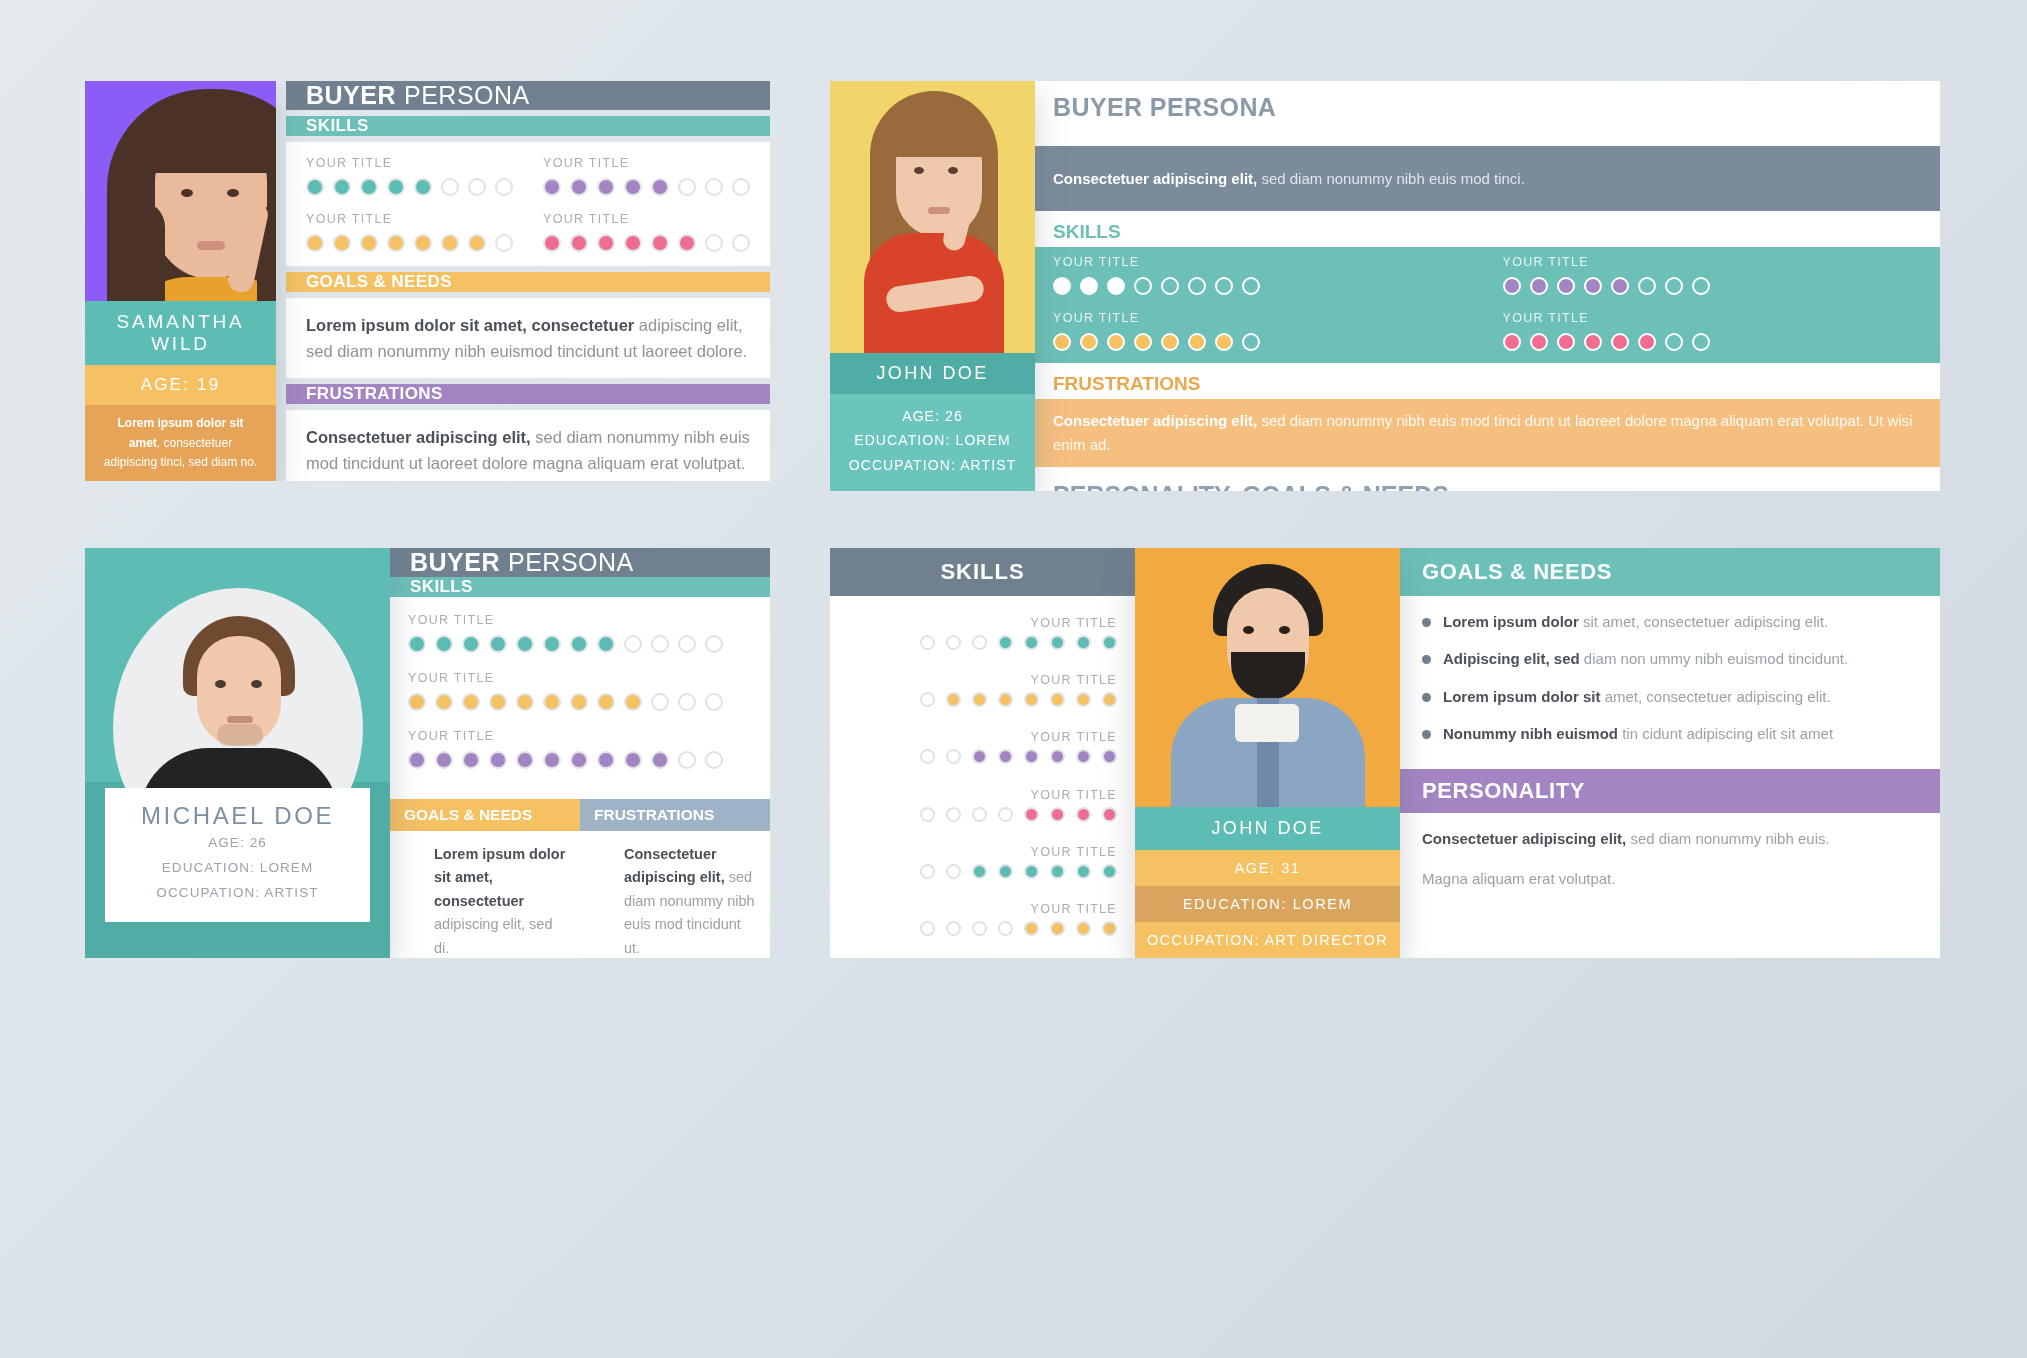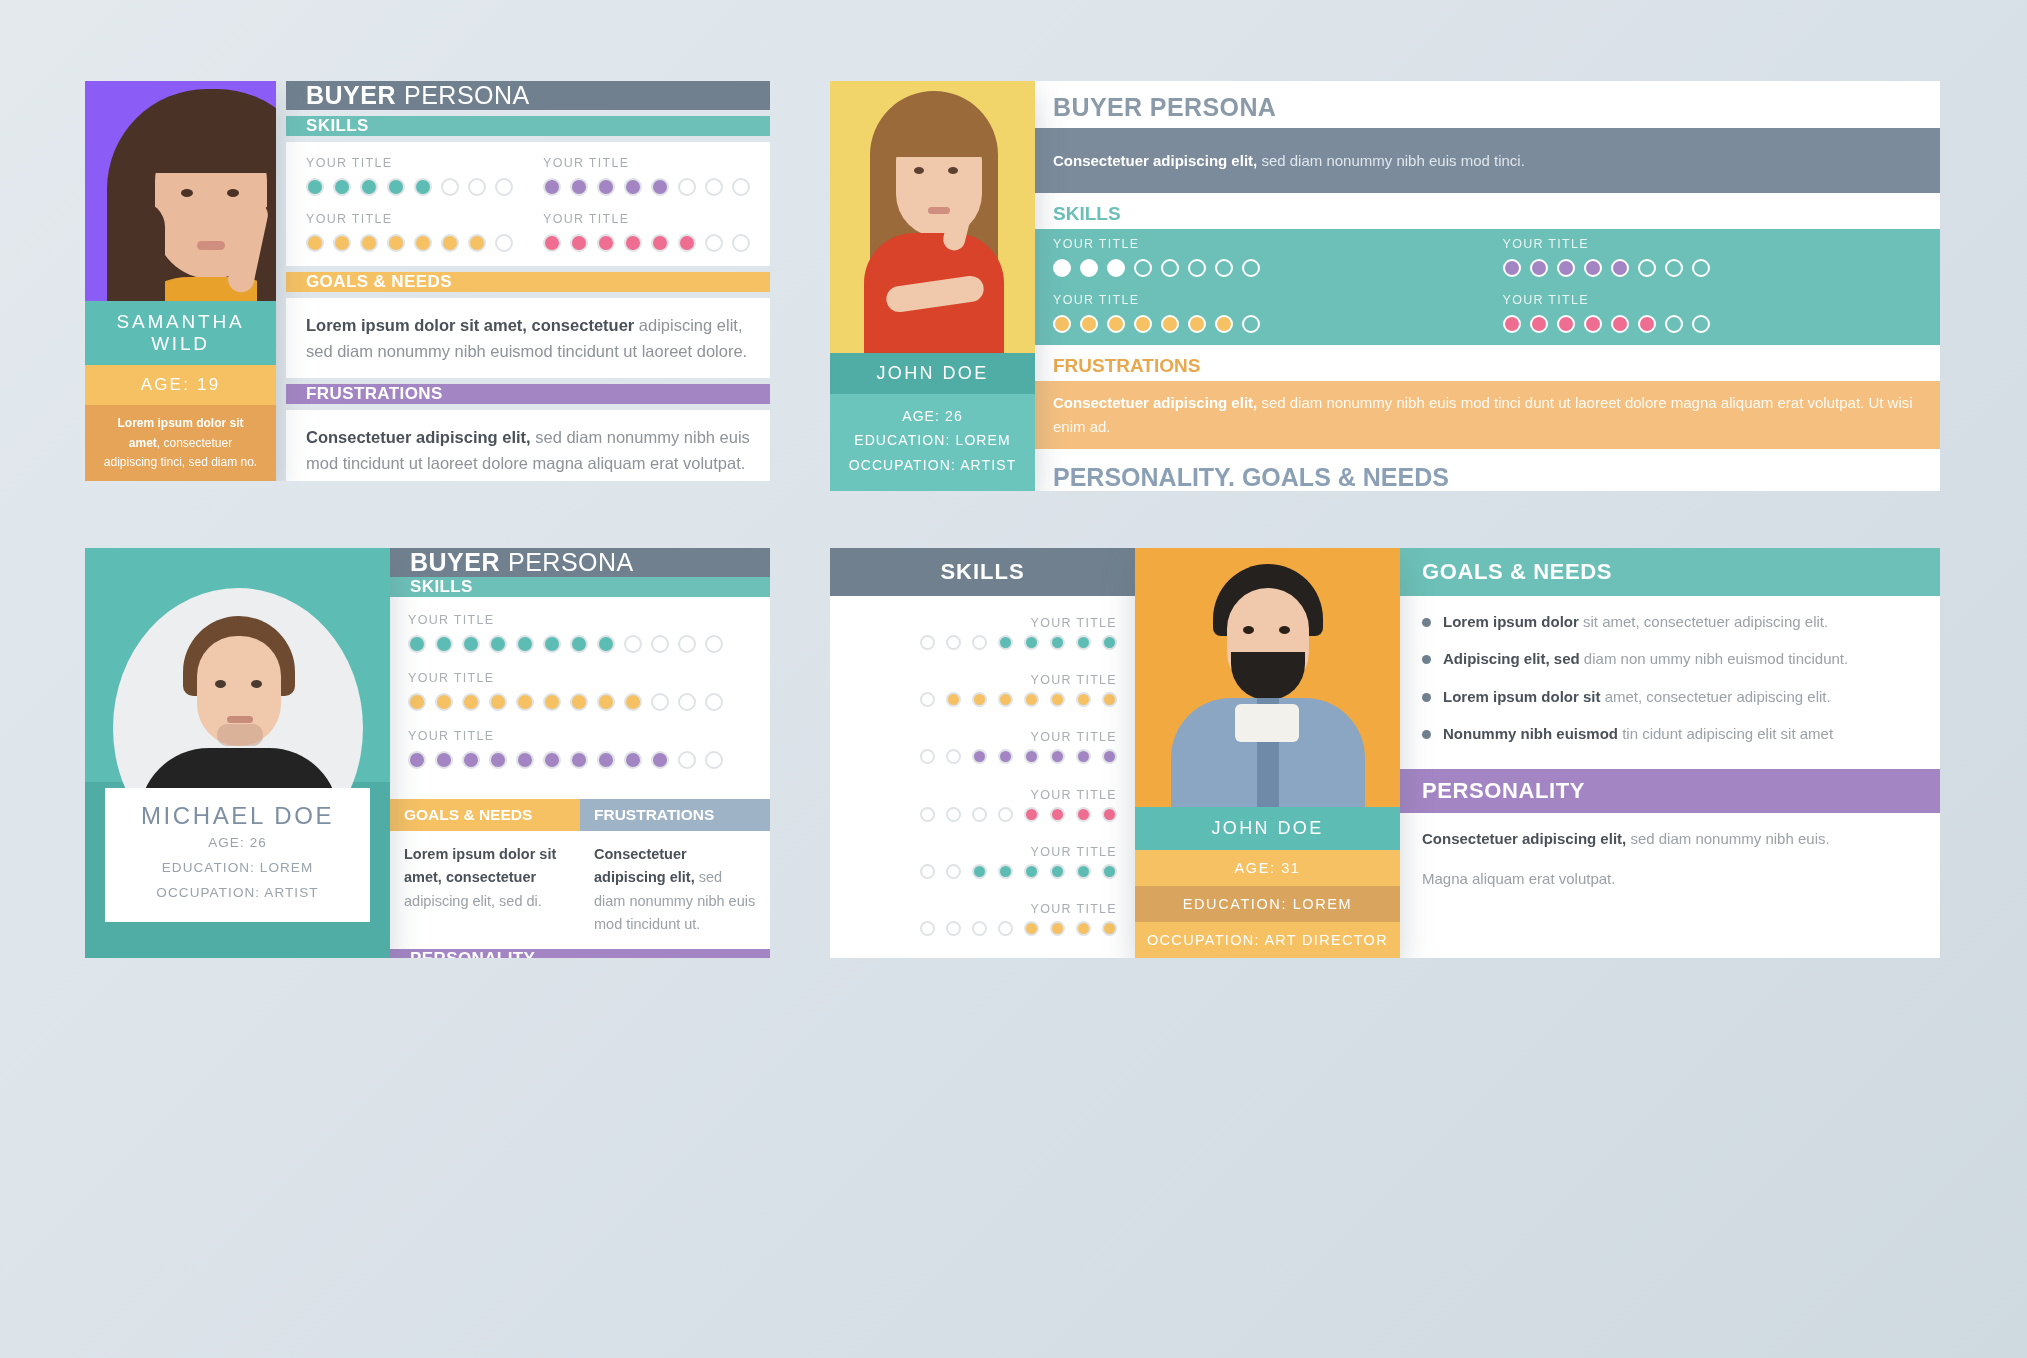--- a/index.html
+++ b/index.html
@@ -84,21 +84,21 @@
 
   
   #card2 { left: 830px; top: 81px; width: 1110px; height: 410px; background: transparent; box-shadow: none; }
   #card2 .photo-col {
     width: 205px; background: #f2d56a; position: relative; overflow: hidden;
     box-shadow: 0 14px 30px rgba(90,105,120,0.28);
   }
   #card2 .right-col { flex: 1; display: flex; flex-direction: column; background: #fff;
     box-shadow: 0 14px 30px rgba(90,105,120,0.28); }
   .c2-title { font-size: 25px; font-weight: 700; color: #8b9aa8; letter-spacing: .4px;
-              padding: 12px 18px 6px 18px; background: #fff; }
+              padding: 12px 18px 24px 18px; background: #fff; }
   .c2-sub { background: #7b8b9b; color: #fff; font-size: 15px; padding: 24px 18px; }
   .c2-sub b { font-weight: 700; color: #fff; }
   .c2-sub span { color: #dfe6ec; }
   .c2-sechdr { font-size: 19px; font-weight: 700; padding: 10px 18px 4px 18px; background: #fff; }
   .c2-skills { background: #6cc0b8; padding: 8px 18px 12px 18px; }
   .c2-skills .ttl-small { color: #e8f5f3; }
   .c2-skills .dot { border-color: #ffffff; }
   .c2-frust { background: #f5c07f; color: #fff; padding: 10px 18px; font-size: 15px; line-height: 1.6; }
   .c2-frust b { color: #fff; font-weight: 700; }
   .c2-frust span { color: #fffaf3; }
@@ -127,21 +127,21 @@
     background: #fff; text-align: center; padding: 14px 6px 16px 6px;
   }
   .np3-name { font-size: 24px; letter-spacing: 2.6px; color: #7c8fa3; margin-bottom: 1px; }
   .np3-meta { font-size: 13.5px; letter-spacing: 1.1px; color: #9aa3ab; line-height: 1.85; }
   #card3 .right-col { flex: 1; display: flex; flex-direction: column; background: #fff;
     box-shadow: 0 14px 30px rgba(90,105,120,0.28); }
   .c3-two { display: flex; }
   .c3-two > div { flex: 1; }
   .c3-colhdr { height: 32px; display: flex; align-items: center; padding-left: 14px;
                color: #fff; font-size: 15.5px; font-weight: 700; }
-  .c3-coltxt { padding: 12px 14px 12px 14px; font-size: 14.5px; line-height: 1.62; color: #9aa1a7; }
+  .c3-coltxt { padding: 12px 14px 12px 4px; font-size: 14.5px; line-height: 1.62; color: #9aa1a7; margin-left: 40px; }
   .c3-coltxt b { color: #4a5158; font-weight: 700; }
 
   
   #card4 { left: 830px; top: 548px; width: 1110px; height: 410px; background: transparent; box-shadow: none; }
   #card4 .skills-col { width: 305px; background: #fff; box-shadow: 0 14px 30px rgba(90,105,120,0.28);
                        display: flex; flex-direction: column; }
   #card4 .skills-col .c3-colhdr { height: 48px; justify-content: center; padding-left: 0;
                                   font-size: 22px; letter-spacing: 1px; }
   .c4-skills { padding: 8px 18px 10px 14px; flex: 1; display: flex; flex-direction: column;
                justify-content: space-around; }

